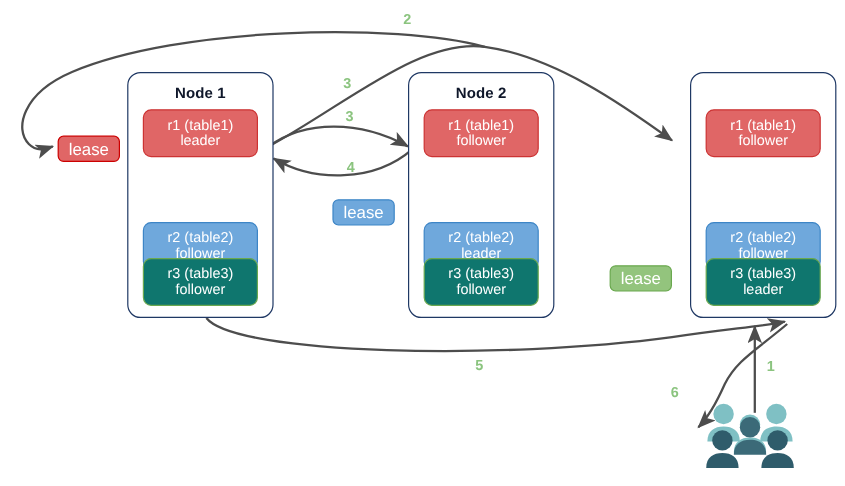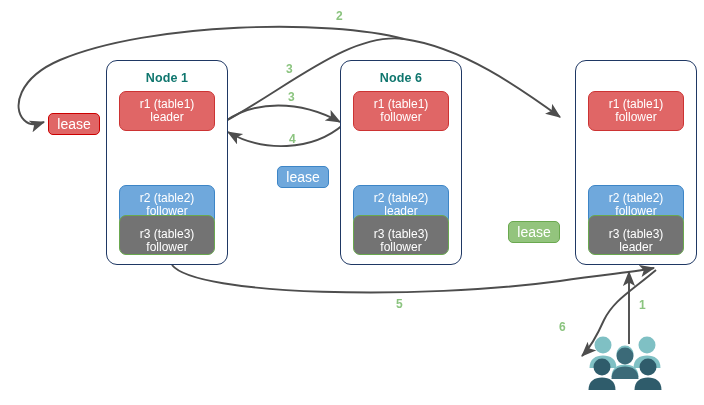--- a/index.html
+++ b/index.html
@@ -36,21 +36,21 @@
     background: #ffffff;
   }
   .node-title {
     position: absolute;
     left: 0;
     top: 10px;
     width: 100%;
     text-align: center;
     font-size: 12.5px;
     font-weight: bold;
-    color: #0f766e;
+    color: #0f172a;
     letter-spacing: .1px;
   }
 
   
   .replica {
     position: absolute;
     box-sizing: border-box;
     width: 96px;
     height: 40px;
     left: 50%;
@@ -61,21 +61,21 @@
     align-items: center;
     justify-content: center;
     color: #ffffff;
     font-size: 12px;
     line-height: 13px;
     text-align: center;
   }
   .replica .l1, .replica .l2 { display: block; }
   .rep-red   { background: #e06666; border: 1.4px solid #cc3333; }
   .rep-blue  { background: #6fa8dc; border: 1.4px solid #3d85c6; }
-  .rep-green { background: #737373; border: 1.4px solid #6aa84f; justify-content: flex-end; }
+  .rep-green { background: #0f766e; border: 1.4px solid #6aa84f; }
   .r-row1 { top: 30px; }
   .r-row2 { top: 92px; margin-top: 32px; }
   .r-row3 { top: 154px; }
 
   
   .lease {
     position: absolute;
     box-sizing: border-box;
     width: 52px;
     height: 22px;
@@ -159,21 +159,21 @@
       <span class="l1">r2 (table2)</span>
       <span class="l2">follower</span>
     </div>
     <div class="replica rep-green r-row3">
       <span class="l1">r3 (table3)</span>
       <span class="l2">follower</span>
     </div>
   </div>
 
   <div class="node" style="left:340px; top:60px; width:122px; height:205px;">
-    <div class="node-title">Node 6</div>
+    <div class="node-title">Node 2</div>
     <div class="replica rep-red r-row1">
       <span class="l1">r1 (table1)</span>
       <span class="l2">follower</span>
     </div>
     <div class="replica rep-blue r-row2">
       <span class="l1">r2 (table2)</span>
       <span class="l2">leader</span>
     </div>
     <div class="replica rep-green r-row3">
       <span class="l1">r3 (table3)</span>

